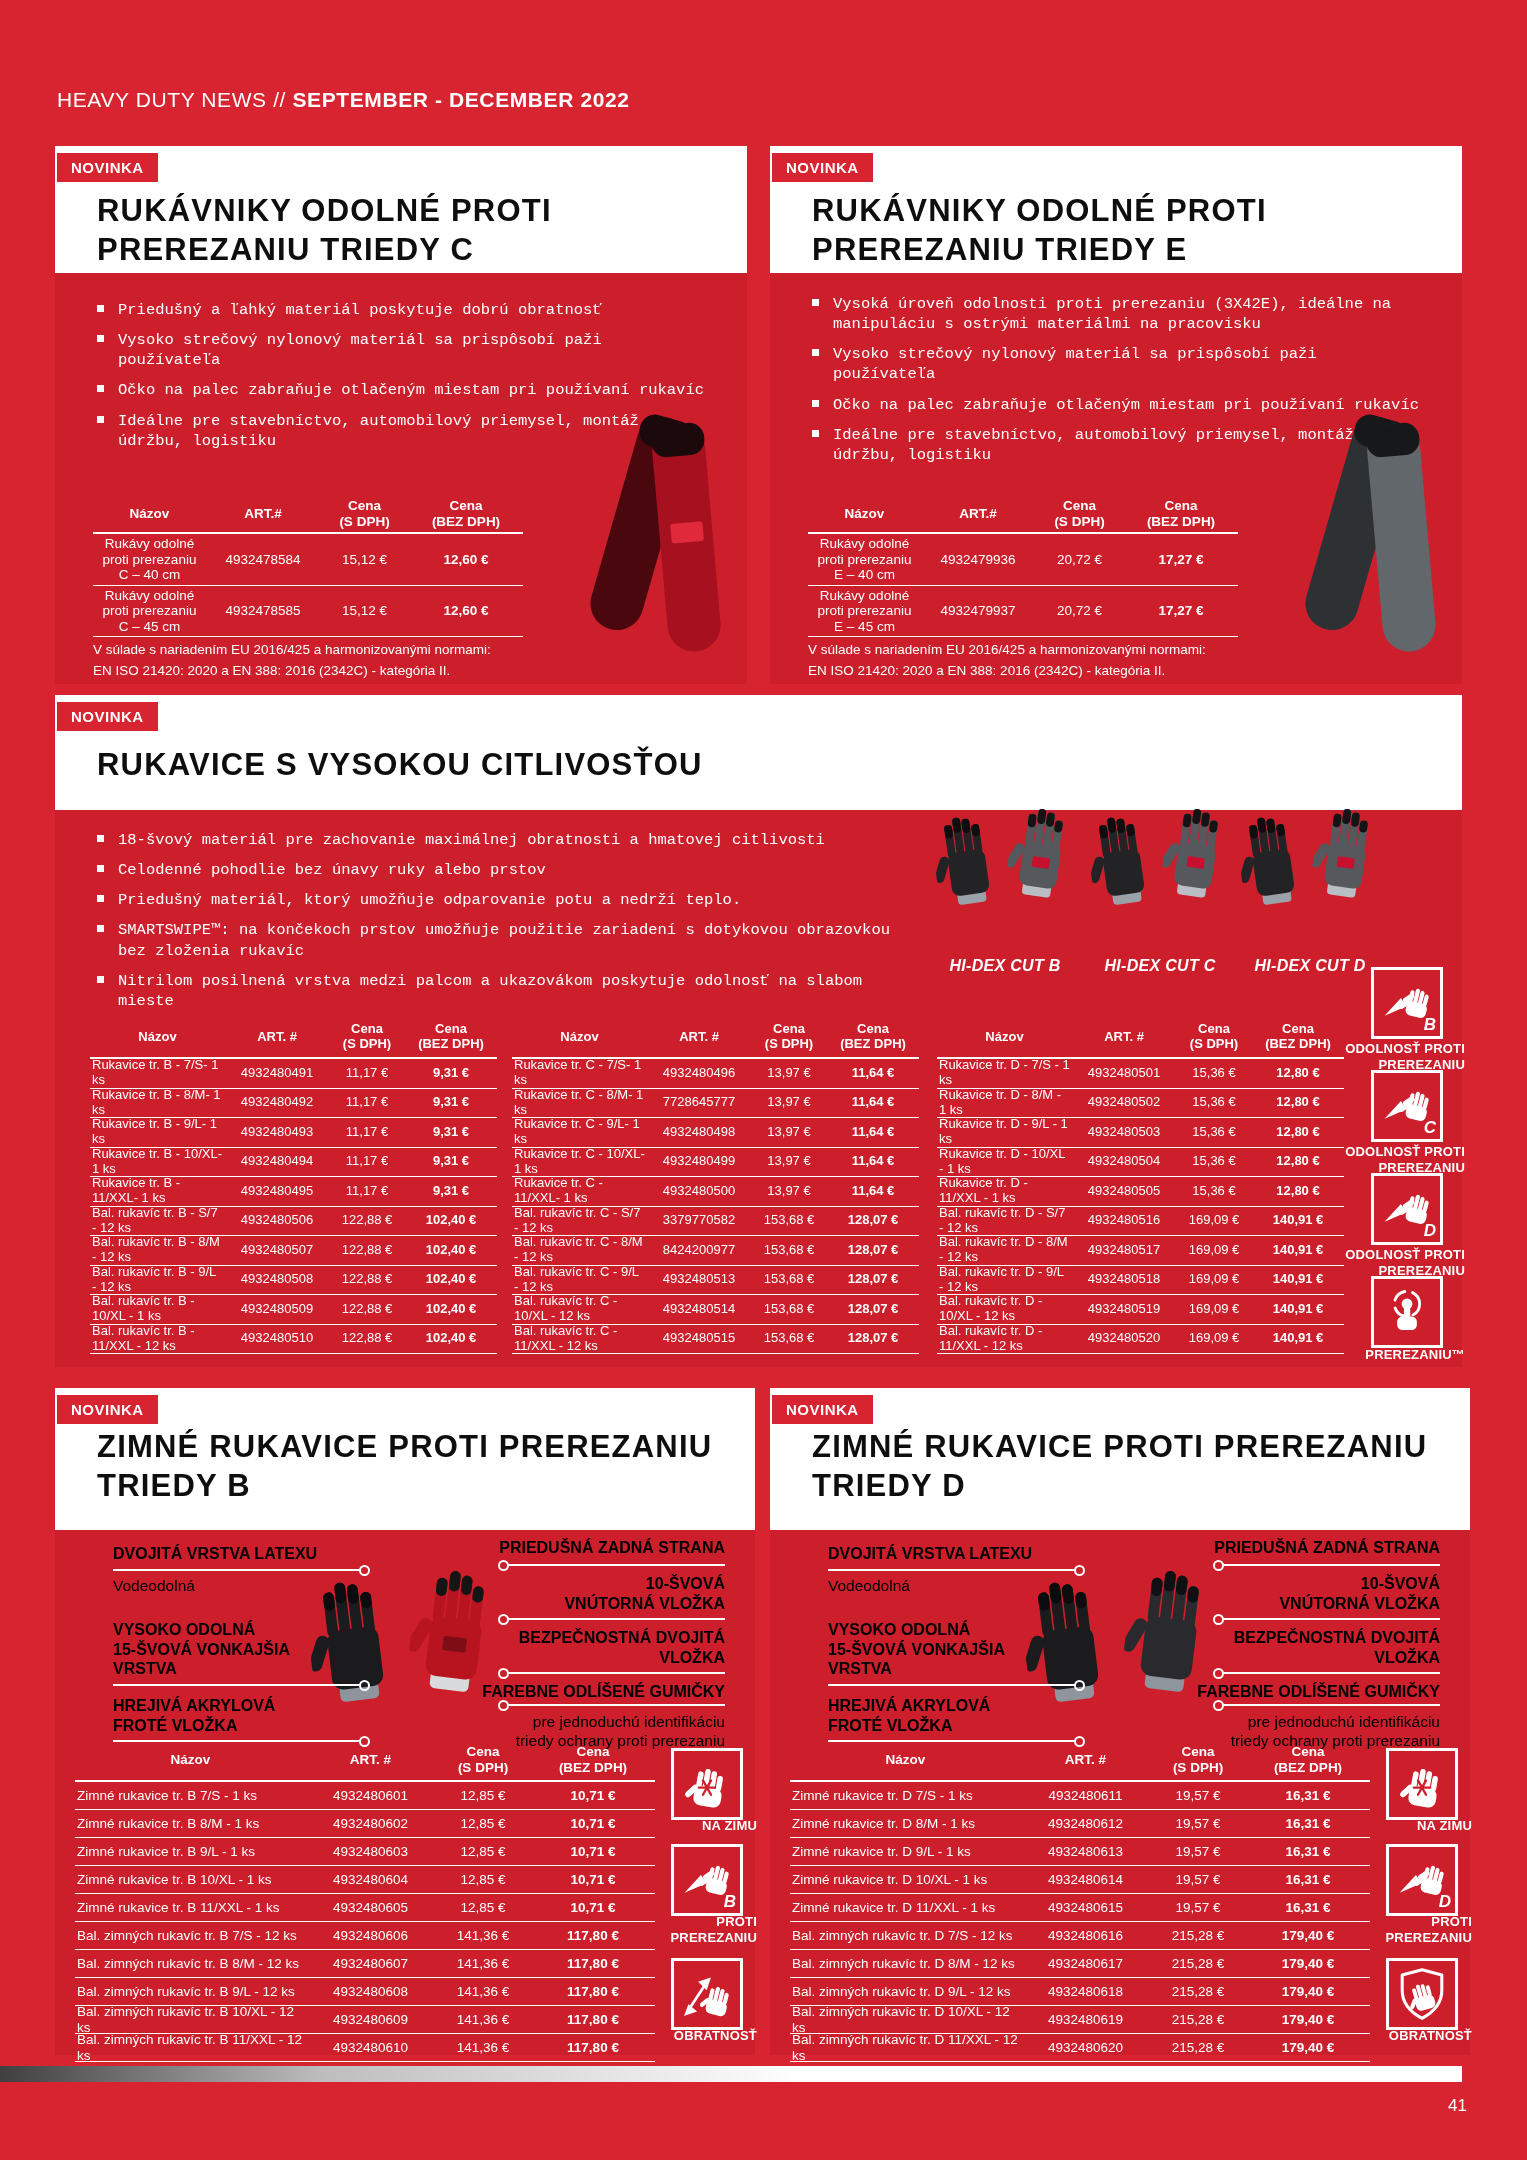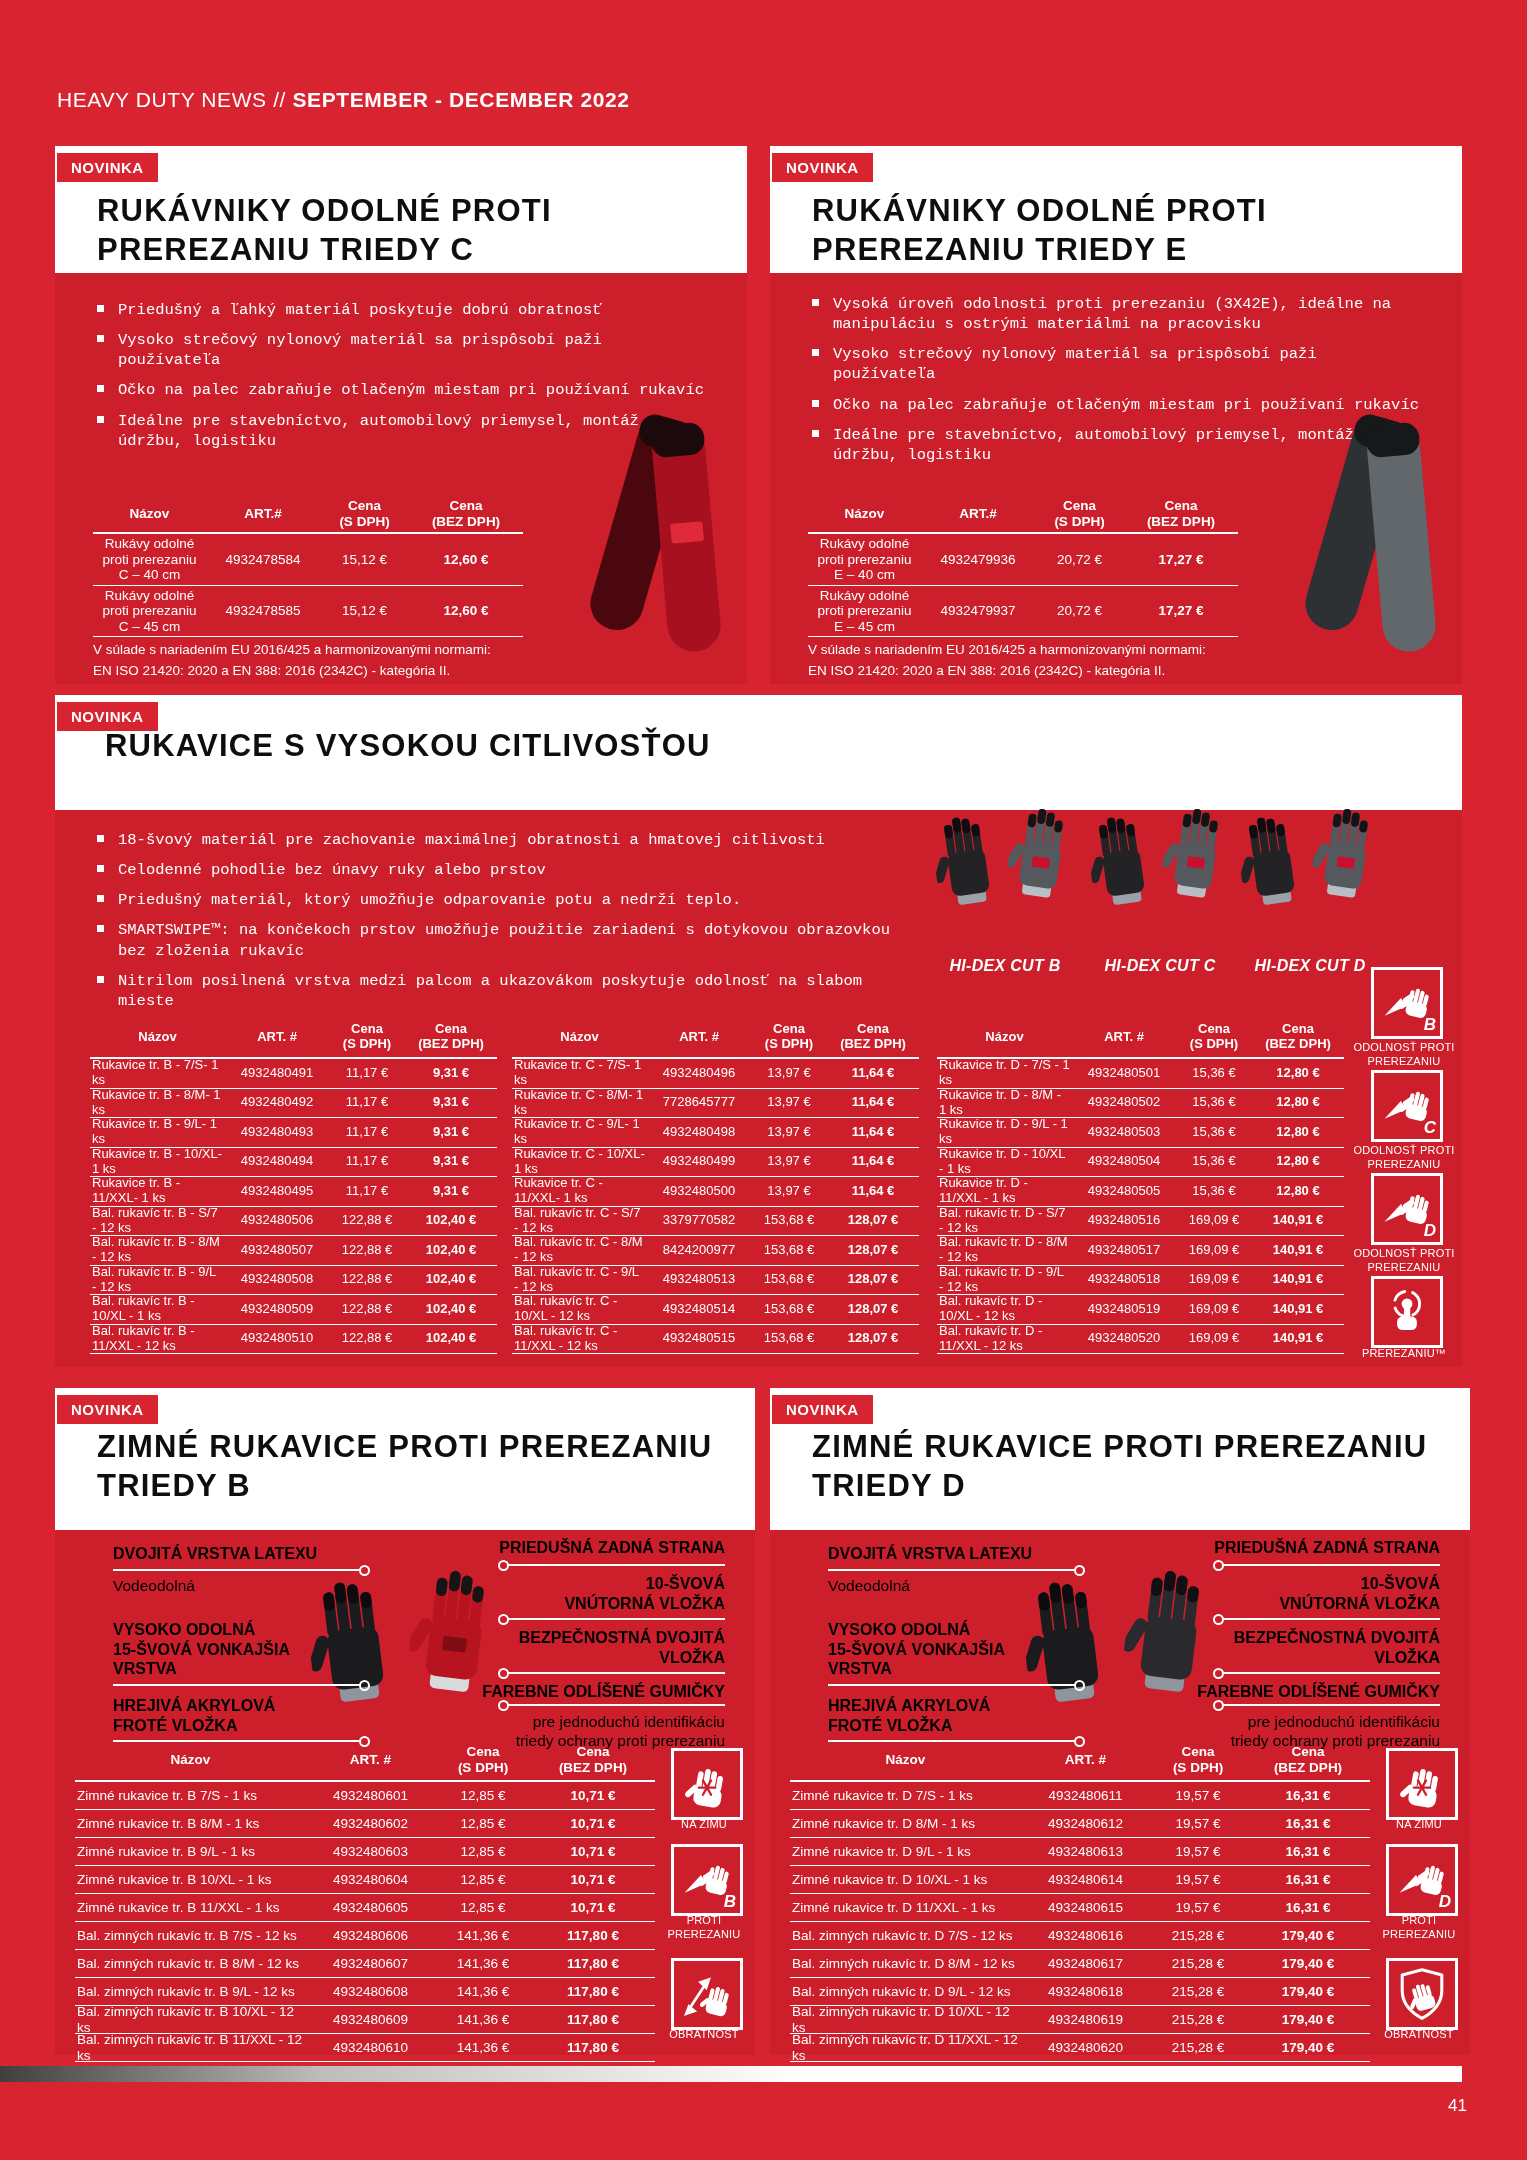--- a/index.html
+++ b/index.html
@@ -67,22 +67,22 @@
   .icon-box{
     position:absolute;width:66px;height:66px;border:3px solid #fff;
     display:flex;align-items:center;justify-content:center;
   }
   .icon-box svg{width:54px;height:54px;}
   .icon-letter{
     position:absolute;right:4px;bottom:1px;color:#fff;font-weight:bold;
     font-style:italic;font-size:17px;
   }
   .icon-label{
-    position:absolute;color:#fff;font-weight:normal;font-size:11px;
-    text-align:center;line-height:1.25;letter-spacing:.2px;
+    position:absolute;color:#fff;font-weight:bold;font-size:13px;
+    text-align:right;line-height:1.25;letter-spacing:.2px;
   }
   
   .glove-label{
     position:absolute;color:#fff;font-weight:bold;font-style:italic;
     font-size:16px;text-align:center;width:160px;letter-spacing:.3px;
   }
   
   .co{position:absolute;color:#000000;}
   .co .t{font-weight:bold;font-size:16px;line-height:1.22;}
   .co .s{font-size:15.5px;line-height:1.25;margin-top:6px;}
@@ -291,21 +291,21 @@
         <div class="tcell c3">17,27 €</div>
       </div>
     </div>
   <div class="note" style="left:38px;top:494px;width:560px;">V súlade s nariadením EU 2016/425 a harmonizovanými normami:
 EN ISO 21420: 2020 a EN 388: 2016 (2342C) - kategória II.</div>
 </section>
 
 <section class="panel" style="left:55px;top:695px;width:1407px;height:672px;">
   <div class="panel-head" style="height:115px;"></div>
   <div class="badge">NOVINKA</div>
-  <div class="title" style="top:32px;margin-left:8px;">RUKAVICE S VYSOKOU CITLIVOSŤOU</div>
+  <div class="title" style="top:51px;">RUKAVICE S VYSOKOU CITLIVOSŤOU</div>
   <div class="bullets" style="left:42px;top:135px;width:810px;">
       <div class="bullet">
         <span class="bmark"></span>
         <span class="btext">18-švový materiál pre zachovanie maximálnej obratnosti a hmatovej citlivosti</span>
       </div>
       <div class="bullet">
         <span class="bmark"></span>
         <span class="btext">Celodenné pohodlie bez únavy ruky alebo prstov</span>
       </div>
       <div class="bullet">

